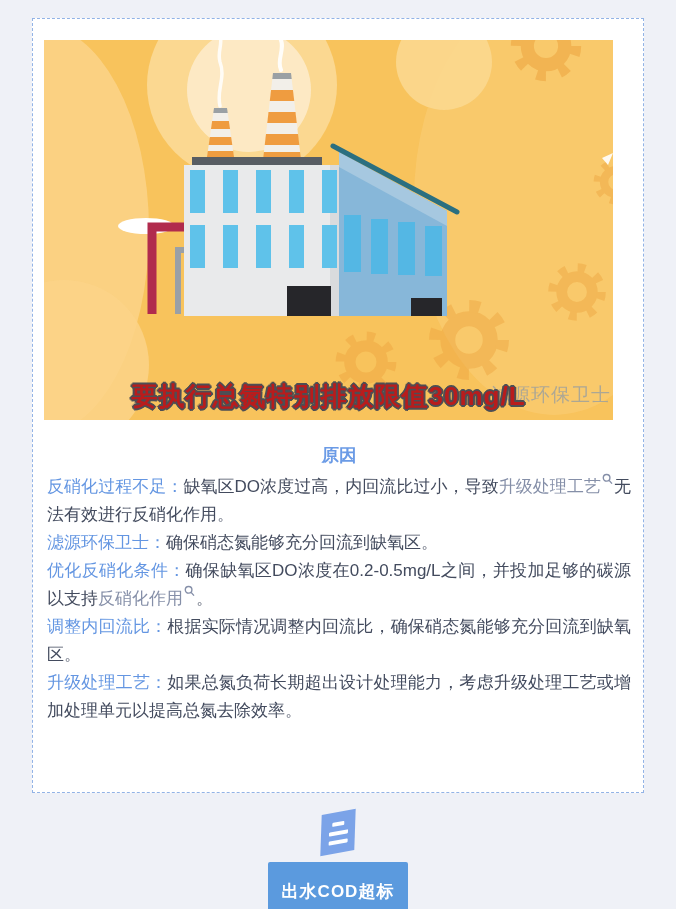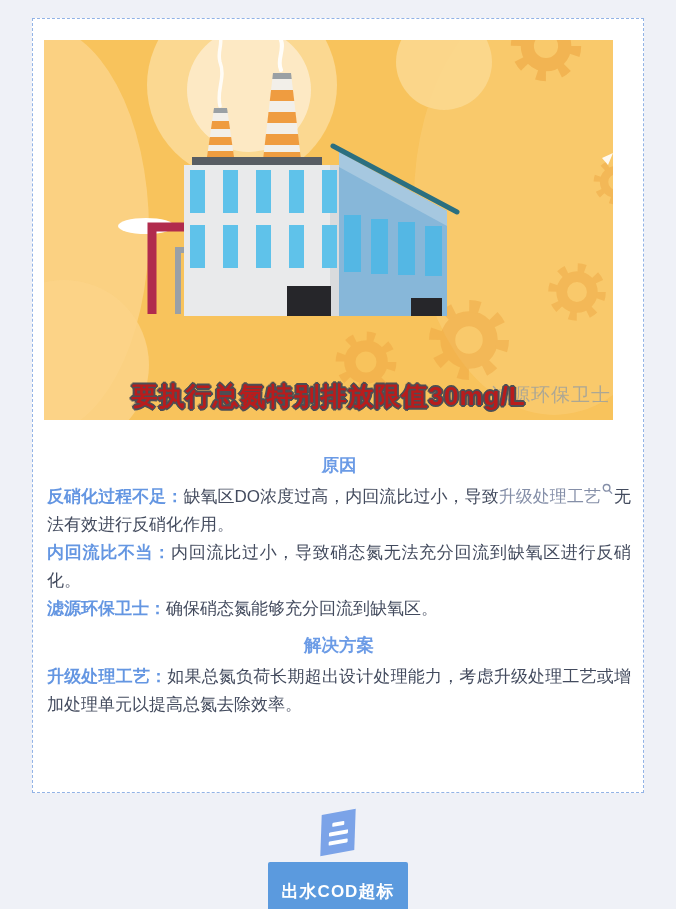--- a/index.html
+++ b/index.html
@@ -32,28 +32,28 @@
     font-size:26px; font-weight:bold; letter-spacing:1px;
     color:#b91c1c;
     text-shadow:-2px 0 #4e4e54, 2px 0 #4e4e54, 0 -2px #4e4e54, 0 2px #4e4e54,
                 -1px -1px #4e4e54, 1px -1px #4e4e54, -1px 1px #4e4e54, 1px 1px #4e4e54;
   }
   .content {
     position:absolute; top:424px; left:14px; width:584px;
   }
   .sec-title {
     font-size:17.5px; line-height:24px; font-weight:bold;
-    text-align:center; color:#6b9be6; margin:10px 0 6px;
+    text-align:center; color:#6b9be6; margin:0 0 6px;
   }
   .sec-title.second { margin-top:10px; }
   .para {
     font-size:17px; line-height:28px; color:#434b5e;
     text-align:justify;
   }
-  .lead { color:#6496e2; font-weight:bold;margin-top:25px; }
+  .lead { color:#6496e2; font-weight:normal;margin-top:25px; }
   .entity { color:#858fa8; cursor:pointer; }
   .mag-icon { vertical-align:7px; margin:0 1px; }
   .footer {
     position:absolute; top:812px; left:0; width:676px;
     text-align:center;
   }
   .flag {
     width:34px; height:41px; margin:0 auto;
     background:#7ba3e8;
     transform:skewY(-12deg) rotate(2deg);
@@ -171,27 +171,30 @@
 
   <div class="content">
 
     <h2 class="sec-title">原因</h2>
 
     <p class="para"><span class="lead">反硝化过程不足：</span><span>缺氧区DO浓度过高，内回流比过小，导致</span><span class="entity"><span>升级处理工艺</span><svg class="mag-icon" width="11" height="12" viewBox="0 0 11 12">
             <circle cx="4.6" cy="4.8" r="3.3" fill="none" stroke="#858fa8" stroke-width="1.4"></circle>
             <line x1="7.1" y1="7.4" x2="10" y2="10.6" stroke="#858fa8" stroke-width="1.4"></line>
           </svg></span><span>无法有效进行反硝化作用。</span></p>
 
-    <p class="para"><span class="lead">内回流比不当：</span><span>内回流比过小，导致硝态氮无法充分回流到缺氧区进行反硝化。</span></p>
 
     <p class="para"><span class="lead">滤源环保卫士：</span><span>确保硝态氮能够充分回流到缺氧区。</span></p>
 
-    <h2 class="sec-title second">解决方案</h2>
-
-
+
+    <p class="para"><span class="lead">优化反硝化条件：</span><span>确保缺氧区DO浓度在0.2-0.5mg/L之间，并投加足够的碳源以支持</span><span class="entity"><span>反硝化作用</span><svg class="mag-icon" width="11" height="12" viewBox="0 0 11 12">
+            <circle cx="4.6" cy="4.8" r="3.3" fill="none" stroke="#858fa8" stroke-width="1.4"></circle>
+            <line x1="7.1" y1="7.4" x2="10" y2="10.6" stroke="#858fa8" stroke-width="1.4"></line>
+          </svg></span><span>。</span></p>
+
+    <p class="para"><span class="lead">调整内回流比：</span><span>根据实际情况调整内回流比，确保硝态氮能够充分回流到缺氧区。</span></p>
 
     <p class="para"><span class="lead">升级处理工艺：</span><span>如果总氮负荷长期超出设计处理能力，考虑升级处理工艺或增加处理单元以提高总氮去除效率。</span></p>
 
   </div>
 </div>
 
 <div class="footer">
   <div class="flag">
     <span class="bar b1"></span>
     <span class="bar b2"></span>

